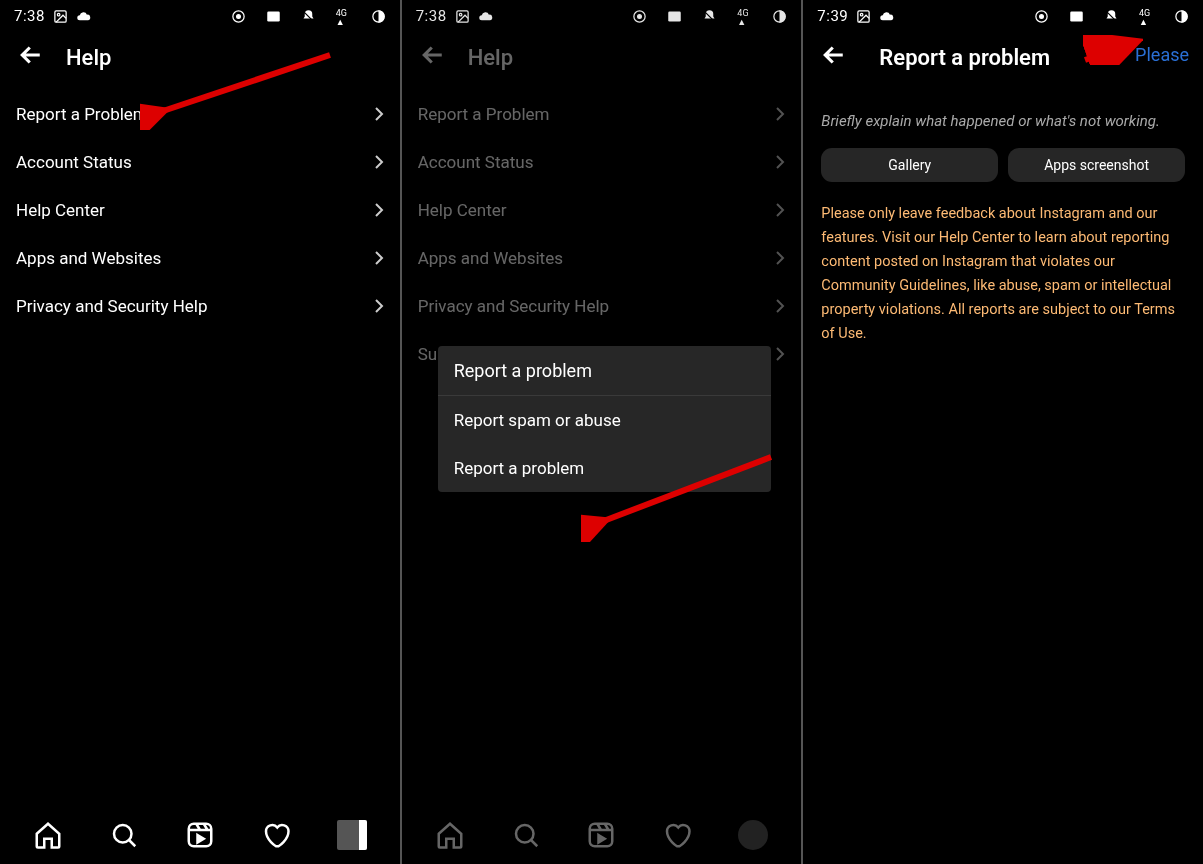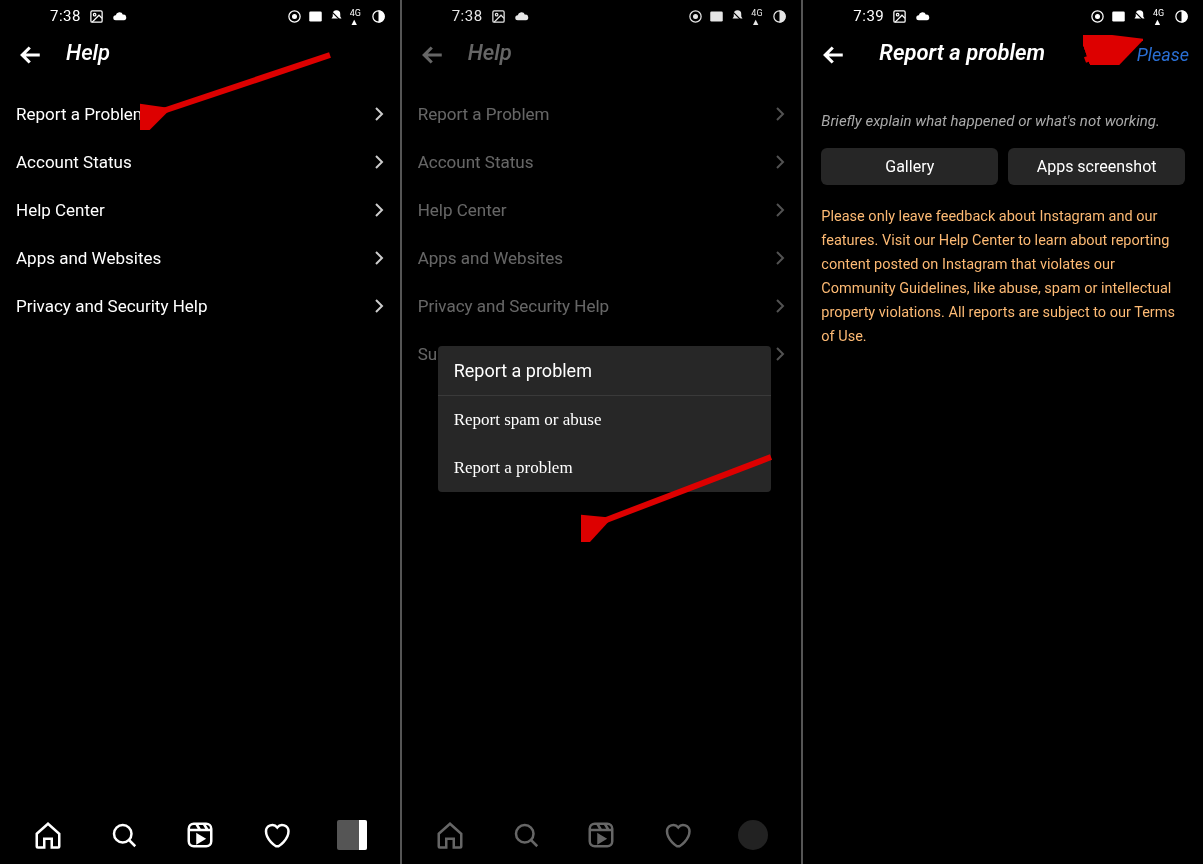--- a/index.html
+++ b/index.html
@@ -23,35 +23,33 @@
   .screen.dim .status-bar   { opacity: 0.9; }
 
   
   .status-bar {
     display: flex;
     align-items: center;
     justify-content: space-between;
     padding: 6px 14px 4px 14px;
     font-size: 14px;
     height: 30px;
-    margin-left: 36px;
   }
   .status-left { display: flex; align-items: center; gap: 8px; }
-  .status-right { display: flex; align-items: center; gap: 6px; }
+  .status-right { display: flex; align-items: center; gap: 20px; }
   .status-time { font-size: 15px; letter-spacing: 0.5px; }
   .ico { width: 15px; height: 15px; display: inline-flex; }
   .ico svg { width: 100%; height: 100%; }
 
   
   .header {
     display: flex;
-    align-items: flex-start;
+    align-items: flex-end;
     padding: 10px 16px 20px 16px;
     position: relative;
-    font-style: italic;
   }
   .back-btn {
     width: 30px; height: 30px;
     display: inline-flex; align-items: center; justify-content: center;
     margin-right: 20px;
   }
   .header-title { font-size: 22px; font-weight: 500; }
   .header-title.center { flex: 1; text-align: left; padding-left: 10px; font-size: 22px; font-weight: 600; }
   .submit-link {
     position: absolute; right: 14px; top: 14px;
@@ -100,39 +98,38 @@
     overflow: hidden;
   }
   .dialog-title {
     padding: 14px 16px;
     font-size: 18px;
     border-bottom: 1px solid #3a3a3a;
   }
   .dialog-item {
     padding: 14px 16px;
     font-size: 17px;
-    font-family: Liberation Serif, serif;
   }
 
   
   .report-body { padding: 0 18px; }
   .instruction {
     font-size: 15px;
     color: #a9a9a9;
     margin: 22px 0 18px 0;
     font-style: italic;
   }
   .btn-row { display: flex; gap: 10px; margin-bottom: 20px; }
   .pill-btn {
     flex: 1;
     background: #262626;
-    border-radius: 6px;
+    border-radius: 11px;
     text-align: center;
     padding: 9px 0;
-    font-size: 16px;
+    font-size: 14px;
   }
   .disclaimer {
     font-size: 14.5px;
     color: #fdba74;
     line-height: 1.65;
   }
 
   
   .arrow {
     position: absolute;

